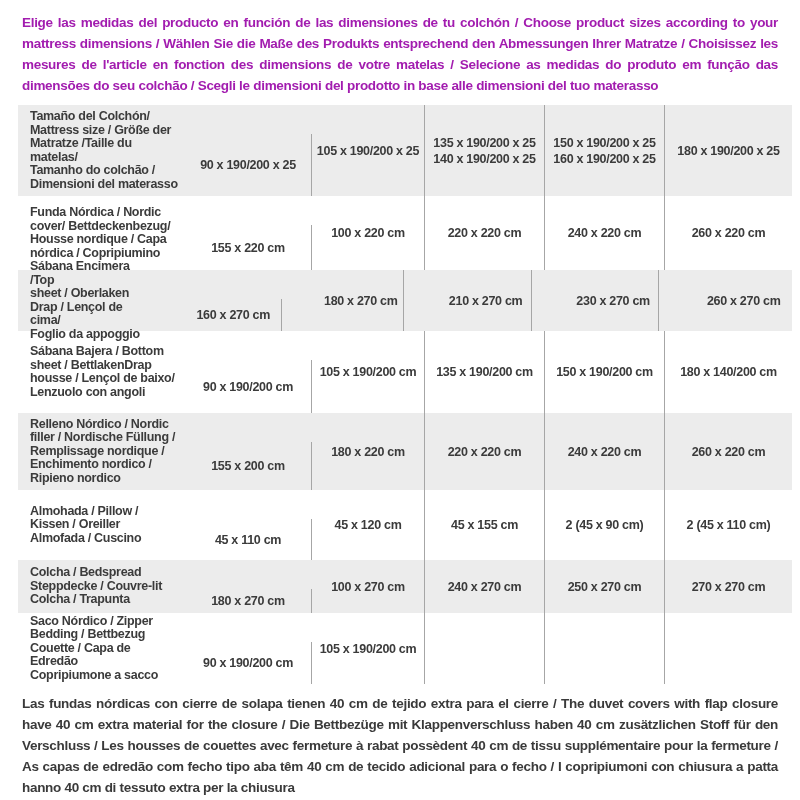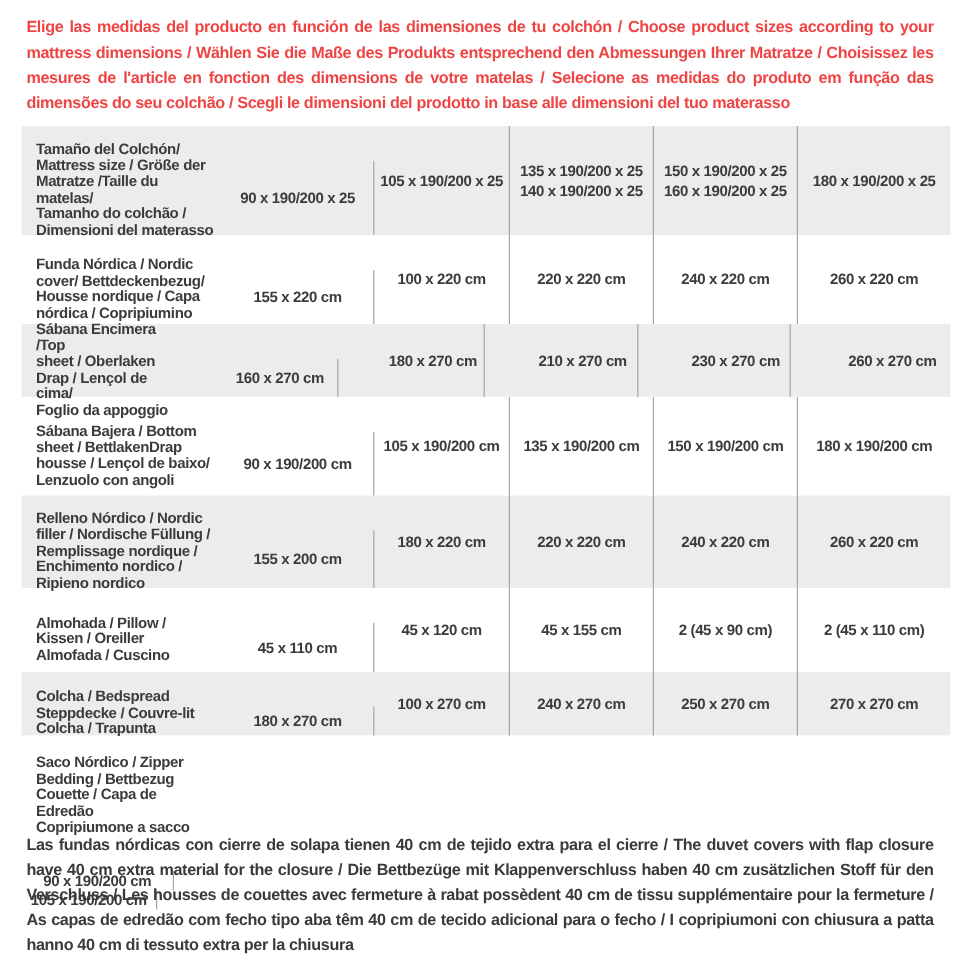--- a/index.html
+++ b/index.html
@@ -11,56 +11,56 @@
   }
   .page { width: 800px; height: 800px; background: #fff; overflow: hidden; }
 
   .note {
     padding: 12px 22px 0 22px;
     font-size: 13.5px;
     font-weight: 700;
     letter-spacing: -0.3px;
     line-height: 21px;
     text-align: justify;
-    color: #ef4444;
+    color: #a21caf;
   }
 
   .size-table {
     margin: 9px 0 0 18px;
     width: 774px;
   }
   .row { display: flex; width: 774px; }
   .row:nth-child(odd) { background: #ececec; }
   .row:nth-child(even) { background: #ffffff; }
 
   .cell {
     display: flex;
     align-items: center;
     font-weight: 700;
     font-size: 12.5px;
     letter-spacing: -0.3px;
     white-space: pre-line;
   }
-  .c0 { width: 167px; padding-left: 12px; padding-right: 6px; line-height: 13.5px; text-align: left; margin-top: 16px; }
+  .c0 { width: 167px; padding-left: 12px; padding-right: 6px; line-height: 13.5px; text-align: left; }
   .c1 { width: 127px; margin-top: 29px; }
   .c2 { width: 113px; }
   .c3 { width: 120px; }
   .c4 { width: 120px; }
   .c5 { width: 127px; }
   .val { justify-content: center; text-align: center; line-height: 16px; }
   .c1.val, .c2.val, .c3.val, .c4.val { border-right: 1px solid #a6a6a6; }
 
   .r1 { height: 91px; }
   .r2 { height: 74px; }
   .r3 { height: 61px; gap: 36px; }
   .r4 { height: 82px; }
   .r5 { height: 77px; }
   .r6 { height: 70px; }
   .r7 { height: 53px; }
-  .r8 { height: 71px; flex-direction: column; }
+  .r8 { height: 71px; }
 
   .footnote {
     padding: 9px 22px 0 22px;
     font-size: 13.5px;
     font-weight: 700;
     letter-spacing: -0.3px;
     line-height: 21px;
     text-align: justify;
     color: #3a3a3a;
   }
@@ -115,21 +115,21 @@
 
     <div class="row r4">
       <div class="cell c0">Sábana Bajera / Bottom
 sheet / BettlakenDrap
 housse / Lençol de baixo/
 Lenzuolo con angoli</div>
       <div class="cell c1 val">90 x 190/200 cm</div>
       <div class="cell c2 val">105 x 190/200 cm</div>
       <div class="cell c3 val">135 x 190/200 cm</div>
       <div class="cell c4 val">150 x 190/200 cm</div>
-      <div class="cell c5 val">180 x 190/200 cm</div>
+      <div class="cell c5 val">180 x 140/200 cm</div>
     </div>
 
     <div class="row r5">
       <div class="cell c0">Relleno Nórdico / Nordic
 filler / Nordische Füllung /
 Remplissage nordique /
 Enchimento nordico /
 Ripieno nordico</div>
       <div class="cell c1 val">155 x 200 cm</div>
       <div class="cell c2 val">180 x 220 cm</div>

